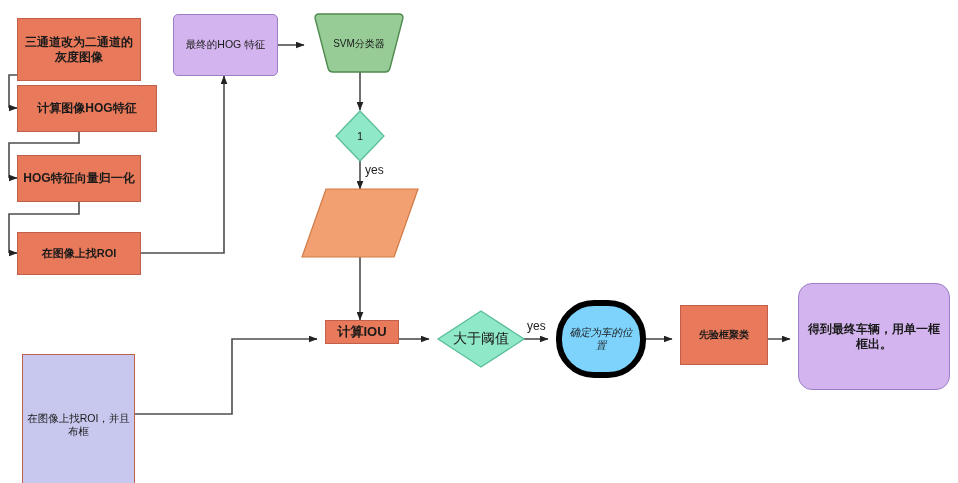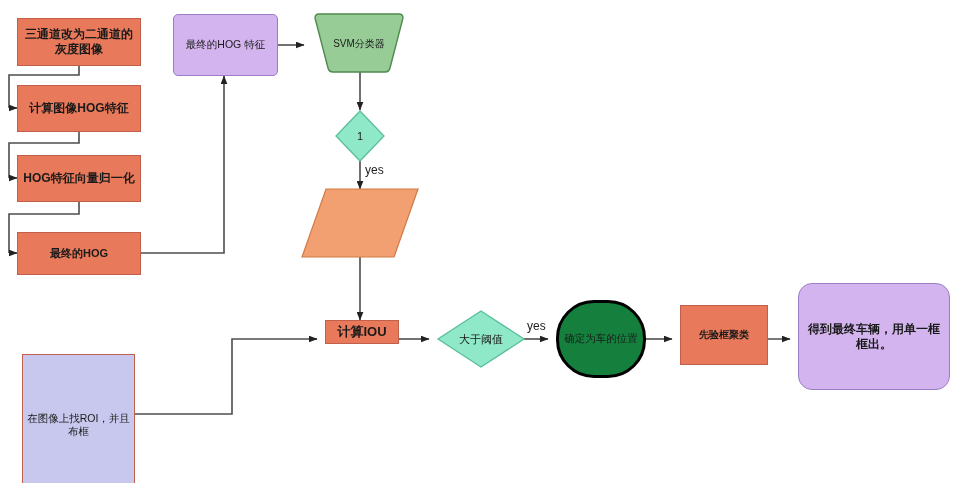--- a/index.html
+++ b/index.html
@@ -6,21 +6,21 @@
   body{font-family:"Liberation Sans","DejaVu Sans",sans-serif;}
   #canvas{position:relative;width:958px;height:483px;background:#fff;overflow:hidden;}
   .node{position:absolute;box-sizing:border-box;display:flex;align-items:center;justify-content:center;text-align:center;color:#1a1a1a;}
   .node .lbl{display:block;line-height:1.25;padding:0 4px;}
 
   
   .rect{border:1px solid #c0604a;background:#e8795a;}
   .rect-purple{border:1px solid #c0604a;background:#c8c8ef;}
   .roundrect{border:1px solid #9b7fc4;background:#d3b4ee;border-radius:5px;}
   .roundrect-big{border:1px solid #9b7fc4;background:#d3b4ee;border-radius:14px;}
-  .stadium{border:3px solid #000000;background:#15803d;border-radius:38px;}
+  .stadium{border:6px solid #000000;background:#7dd3fc;border-radius:38px;font-style:italic;}
 
   .shape-svg{position:absolute;overflow:visible;}
   .shape-label{position:absolute;display:flex;align-items:center;justify-content:center;
     text-align:center;color:#1a1a1a;pointer-events:none;}
 
   
   #wires{position:absolute;left:0;top:0;width:958px;height:483px;}
   .wire{fill:none;stroke:#4d4d4d;stroke-width:1.6;}
   .edge-label{position:absolute;color:#222;font-size:12px;}
 </style>
@@ -64,34 +64,34 @@
 
     <path class="wire" d="M399,339 L429,339" marker-end="url(#ah)"></path>
 
     <path class="wire" d="M524,339 L548,339" marker-end="url(#ah)"></path>
 
     <path class="wire" d="M646,339 L672,339" marker-end="url(#ah)"></path>
 
     <path class="wire" d="M755,339 L790,339" marker-end="url(#ah)"></path>
   </svg>
 
-  <div class="node rect" style="left:17px;top:18px;width:124px;height:48px;font-size:12px;font-weight:bold;">
+  <div class="node rect" style="left:17px;top:18px;width:124px;height:63px;font-size:12px;font-weight:bold;">
     <span class="lbl">三通道改为二通道的灰度图像</span>
   </div>
 
-  <div class="node rect" style="left:17px;top:85px;width:124px;height:47px;font-size:12px;font-weight:bold;">
+  <div class="node rect" style="left:17px;top:85px;width:140px;height:47px;font-size:12px;font-weight:bold;">
     <span class="lbl">计算图像HOG特征</span>
   </div>
 
   <div class="node rect" style="left:17px;top:155px;width:124px;height:47px;font-size:12px;font-weight:bold;">
     <span class="lbl">HOG特征向量归一化</span>
   </div>
 
   <div class="node rect" style="left:17px;top:232px;width:124px;height:43px;font-size:11px;font-weight:bold;">
-    <span class="lbl">最终的HOG</span>
+    <span class="lbl">在图像上找ROI</span>
   </div>
 
   <div class="node roundrect" style="left:173px;top:14px;width:105px;height:62px;font-size:10.5px;">
     <span class="lbl">最终的HOG 特征</span>
   </div>
 
   <svg class="shape-svg" style="left:309px;top:12px;" width="100" height="64" viewBox="0 0 100 64" xmlns="http://www.w3.org/2000/svg">
     <path d="M6,6 Q6,2 10,2 L90,2 Q94,2 94,6 L81,56 Q80,60 76,60 L24,60 Q20,60 19,56 Z" fill="#97cc97" stroke="#4f8a4f" stroke-width="1.4"></path>
   </svg>
   <div class="shape-label" style="left:309px;top:12px;width:100px;height:64px;font-size:10px;">
@@ -113,21 +113,21 @@
     <path d="M26,2 L118,2 L94,70 L2,70 Z" fill="#f2a071" stroke="#d07a45" stroke-width="1.2"></path>
   </svg>
 
   <div class="node rect" style="left:325px;top:320px;width:74px;height:24px;font-size:13px;font-weight:bold;">
     <span class="lbl">计算IOU</span>
   </div>
 
   <svg class="shape-svg" style="left:436px;top:309px;" width="90" height="60" viewBox="0 0 90 60" xmlns="http://www.w3.org/2000/svg">
     <path d="M45,2 L88,30 L45,58 L2,30 Z" fill="#8fe8c8" stroke="#5bbf9b" stroke-width="1.3"></path>
   </svg>
-  <div class="shape-label" style="left:436px;top:309px;width:90px;height:60px;font-size:11px;">
+  <div class="shape-label" style="left:436px;top:309px;width:90px;height:60px;font-size:14px;">
     <span class="lbl">大于阈值</span>
   </div>
 
   <div class="edge-label" style="left:527px;top:319px;">
     <span>yes</span>
   </div>
 
   <div class="node stadium" style="left:556px;top:300px;width:90px;height:78px;font-size:10.5px;">
     <span class="lbl">确定为车的位置</span>
   </div>

